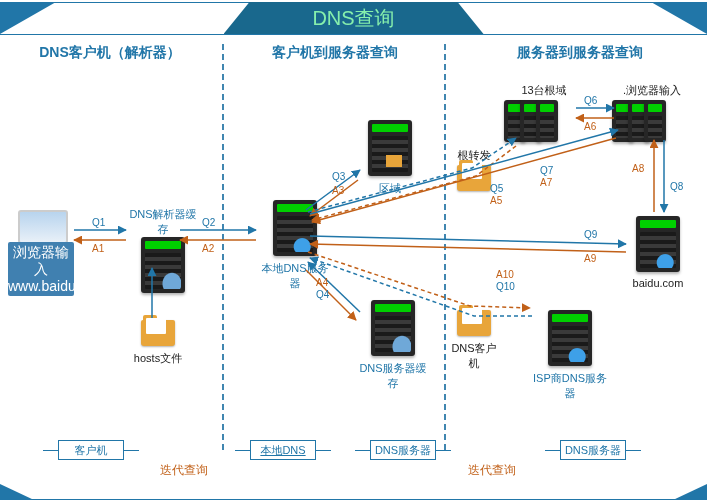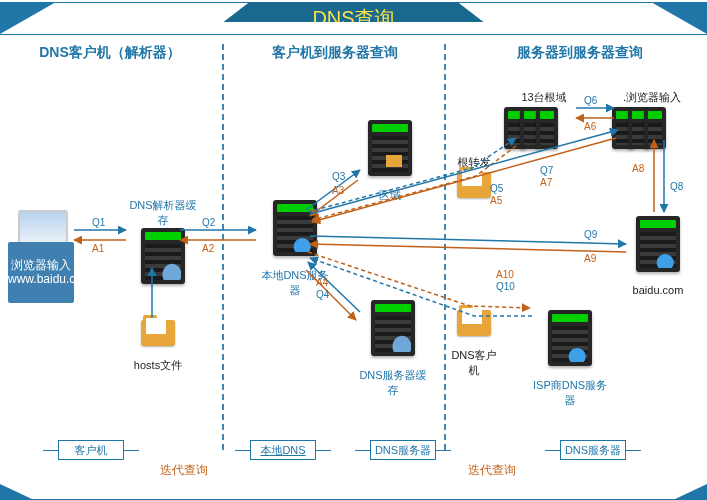--- a/index.html
+++ b/index.html
@@ -1,42 +1,42 @@
 <!DOCTYPE html>
 <html><head>
 <meta charset="utf-8">
 <style>
   html, body { margin:0; padding:0; }
   body { width:707px; height:500px; background:#fff; font-family:"Microsoft YaHei", Arial, sans-serif; position:relative; overflow:hidden; }
   .trap-top { position:absolute; top:2px; left:50%; transform:translateX(-50%); width:260px; }
-  .trap-top .t { width:100%; height:20px; background:#19688d; clip-path:polygon(10% 0,90% 0,100% 100%,0 100%); color:#fde047; text-align:center; line-height:32px; font-size:20px; }
+  .trap-top .t { width:100%; height:32px; background:#19688d; clip-path:polygon(10% 0,90% 0,100% 100%,0 100%); color:#86efac; text-align:center; line-height:32px; font-size:20px; }
   .band-line { position:absolute; left:0; right:0; height:1px; background:#2176a8; }
   .triangle-top { position:absolute; top:2px; width:0; height:0; border-top:32px solid #2176a8; }
   .triangle-bot { position:absolute; bottom:0; width:0; height:0; border-bottom:16px solid #2176a8; }
 
   .col { position:absolute; top:44px; height:22px; width:200px; text-align:center; color:#2176a8; font-size:14px; font-weight:bold; }
 
   .vdash { position:absolute; top:44px; bottom:50px; width:0; border-left:2px dashed #4086b0; }
 
   .icon { position:absolute; text-align:center; font-size:11px; color:#222; }
-  .icon .lbl { margin-top:10px; color:#2176a8; }
+  .icon .lbl { margin-top:3px; color:#2176a8; }
   .icon .lbl.black { color:#222; }
 
   
   .server { width:44px; height:56px; background:#262626; border-radius:3px; position:relative; display:inline-block; box-shadow:0 2px 3px rgba(0,0,0,.3); }
   .server:before { content:""; position:absolute; top:4px; left:4px; right:4px; height:8px; background:#00d000; border-radius:1px; }
   .server:after { content:""; position:absolute; top:16px; left:4px; right:4px; bottom:4px; background:repeating-linear-gradient(#1a1a1a 0 4px,#3a3a3a 4px 8px); border-radius:1px; }
   .server-globe:after { background:radial-gradient(circle at 70% 85%,#3ea0e8 0 8px,transparent 9px),repeating-linear-gradient(#1a1a1a 0 4px,#3a3a3a 4px 8px); }
   .server-folder:after { background:linear-gradient(#e8a53a,#e8a53a) 70% 80%/16px 12px no-repeat,repeating-linear-gradient(#1a1a1a 0 4px,#3a3a3a 4px 8px); }
   .server-db:after { background:radial-gradient(ellipse at 75% 85%,#6fa8d8 0 9px,transparent 10px),repeating-linear-gradient(#1a1a1a 0 4px,#3a3a3a 4px 8px); }
 
   .laptop { width:58px; height:44px; display:inline-block; position:relative; }
   .laptop:before { content:""; position:absolute; left:6px; top:0; width:46px; height:30px; background:linear-gradient(#b8d4ee,#e8f0f8); border:2px solid #ccc; border-radius:3px; }
   .laptop:after { content:""; position:absolute; left:0; bottom:0; width:58px; height:8px; background:linear-gradient(#ddd,#aaa); border-radius:0 0 6px 6px; }
-  .url-badge { position:absolute; left:-4px; top:32px; width:66px; padding:16px 0; background:#4080b0; color:#fff; font-size:12px; text-align:center; border-radius:2px; line-height:1.2; }
+  .url-badge { position:absolute; left:-4px; top:32px; width:66px; padding:2px 0; background:#4080b0; color:#fff; font-size:14px; text-align:center; border-radius:2px; line-height:1.2; }
 
   .folder { width:34px; height:26px; background:#e8a53a; border-radius:2px 2px 3px 3px; display:inline-block; position:relative; box-shadow:0 1px 2px rgba(0,0,0,.3); }
   .folder:before { content:""; position:absolute; left:2px; top:-5px; width:14px; height:5px; background:#e8a53a; border-radius:2px 2px 0 0; }
   .folder:after { content:""; position:absolute; left:5px; top:-2px; width:20px; height:16px; background:#fff; border-radius:1px; }
 
   .cluster { display:flex; gap:-8px; }
   .cluster .server { width:22px; height:42px; margin-left:-6px; }
   .cluster .server:first-child { margin-left:0; }
 
   
@@ -78,21 +78,21 @@
 <div class="vdash" style="left:444px;"></div>
 
 <div class="icon" style="left:12px; top:210px;">
   <span class="laptop"></span>
   <div class="url-badge">
     <span>浏览器输入</span><br>
     <span>www.baidu.com</span>
   </div>
 </div>
 
-<div class="icon" style="left:128px; top:188px; width:70px;">
+<div class="icon" style="left:128px; top:204px; width:70px;">
   <div class="lbl">DNS解析器缓存</div>
   <span class="server server-db"></span>
 </div>
 
 <div class="icon" style="left:128px; top:320px; width:60px;">
   <span class="folder"></span>
   <div class="lbl black">hosts文件</div>
 </div>
 
 <div class="icon" style="left:260px; top:200px; width:70px;">

